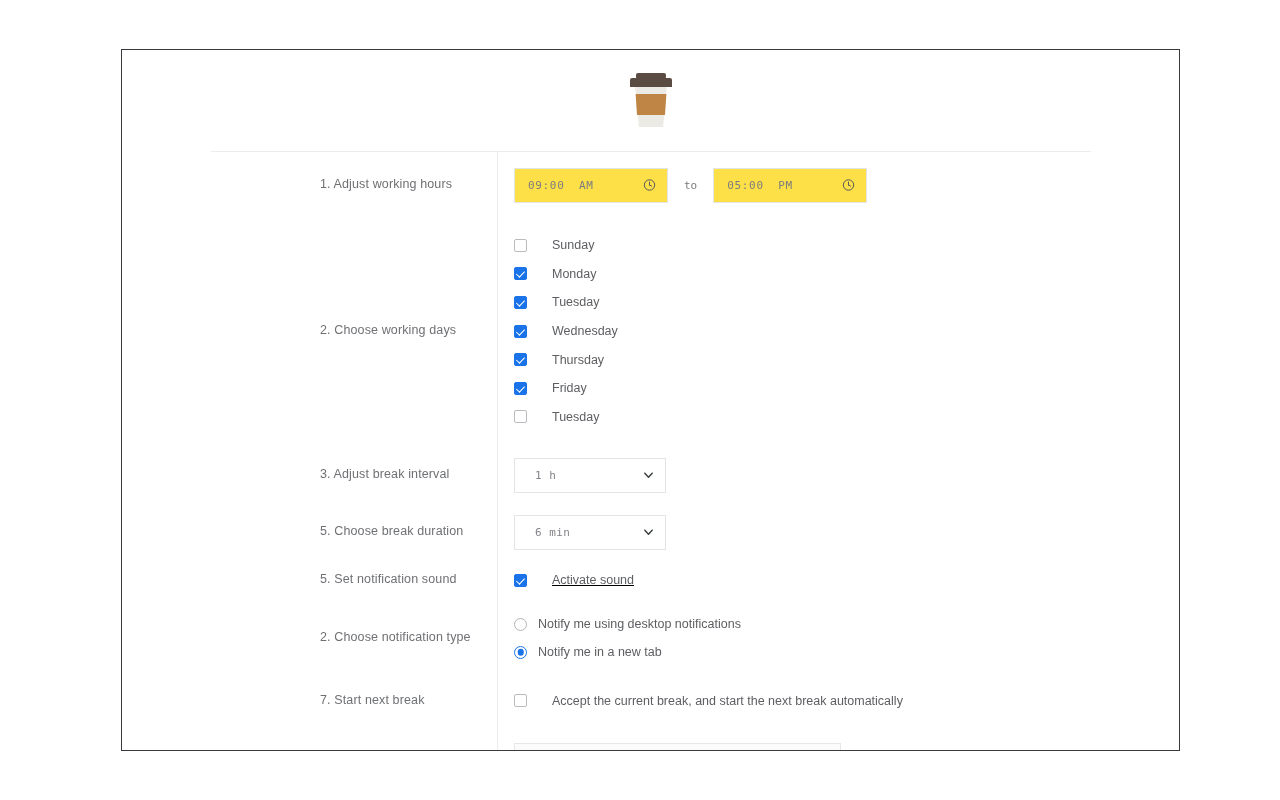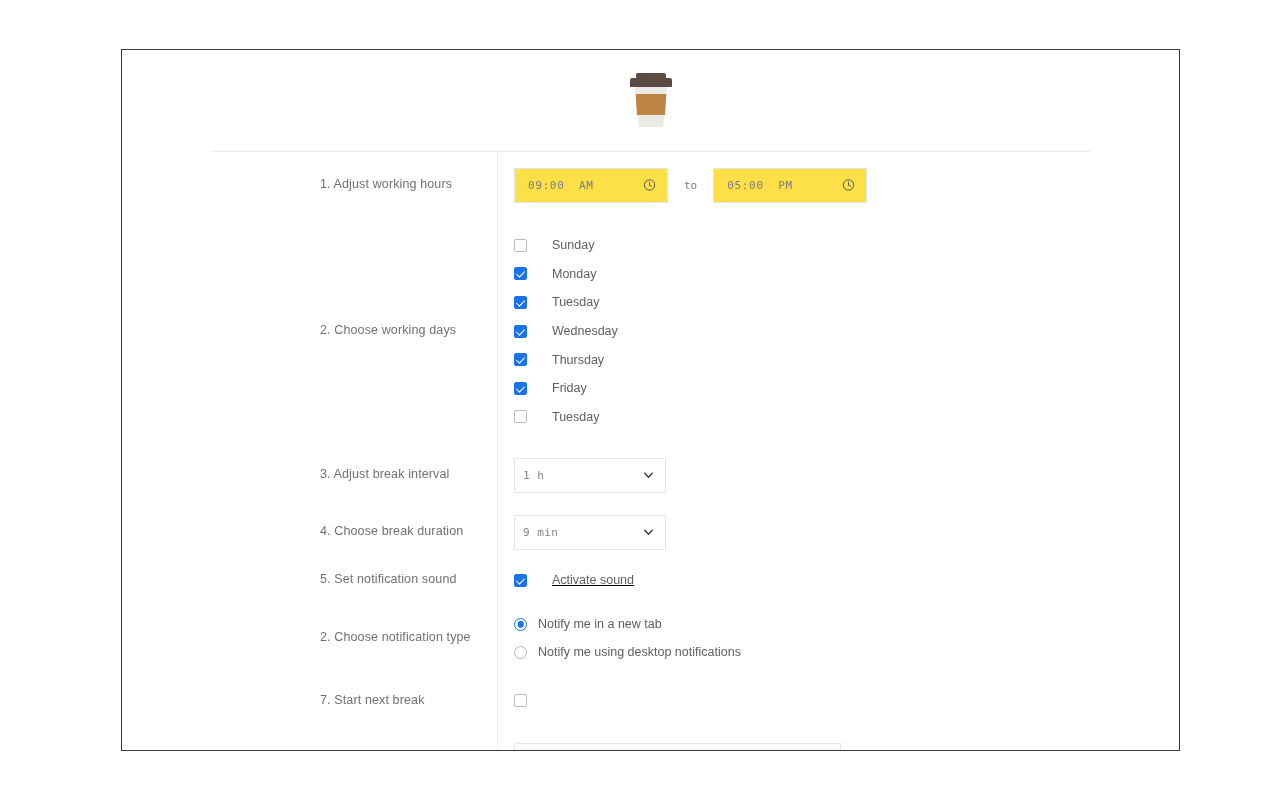--- a/index.html
+++ b/index.html
@@ -195,21 +195,21 @@
 
   
   .select-box {
     position: relative;
     width: 152px;
     height: 35px;
     border: 1px solid #e3e4e5;
     background: #ffffff;
     display: flex;
     align-items: center;
-    padding-left: 8px;
+    padding-left: 20px;
   }
   .select-value {
     font-family: "DejaVu Sans Mono", "Liberation Mono", monospace;
     font-size: 11px;
     color: #83848a;
     letter-spacing: 0.04em;
   }
   .caret {
     position: absolute;
     right: 11px;
@@ -369,24 +369,24 @@
           <div class="select-box">
             <span class="select-value">1 h</span>
             <svg class="caret" viewBox="0 0 12 12">
               <path d="M2 4 L6 8.4 L10 4" fill="none" stroke="#3c4043" stroke-width="1.6" stroke-linecap="round" stroke-linejoin="round"></path>
             </svg>
           </div>
         </div>
       </div>
 
       <div class="row row-duration">
-        <div class="row-label">4. Choose break duration</div>
+        <div class="row-label">5. Choose break duration</div>
         <div class="row-control">
           <div class="select-box">
-            <span class="select-value">9 min</span>
+            <span class="select-value">6 min</span>
             <svg class="caret" viewBox="0 0 12 12">
               <path d="M2 4 L6 8.4 L10 4" fill="none" stroke="#3c4043" stroke-width="1.6" stroke-linecap="round" stroke-linejoin="round"></path>
             </svg>
           </div>
         </div>
       </div>
 
       <div class="row row-sound">
         <div class="row-label">5. Set notification sound</div>
         <div class="row-control">
@@ -395,36 +395,37 @@
             <span class="check-label">Activate sound</span>
           </label>
         </div>
       </div>
 
       <div class="row row-type">
         <div class="row-label">2. Choose notification type</div>
         <div class="row-control">
           <div class="radio-list">
             <label class="radio-item">
+              <span class="rbox off"></span>
+              <span class="radio-label">Notify me using desktop notifications</span>
+            </label>
+            <label class="radio-item">
               <span class="rbox on"></span>
               <span class="radio-label">Notify me in a new tab</span>
             </label>
-            <label class="radio-item">
-              <span class="rbox off"></span>
-              <span class="radio-label">Notify me using desktop notifications</span>
-            </label>
           </div>
         </div>
       </div>
 
       <div class="row row-next">
         <div class="row-label">7. Start next break</div>
         <div class="row-control">
           <label class="check-item">
             <span class="cbox off"></span>
+            <span class="check-label">Accept the current break, and start the next break automatically</span>
           </label>
         </div>
       </div>
 
       <div class="row row-reset">
         <div class="row-label">8. Reset to factory settings</div>
         <div class="row-control">
           <div class="reset-btn">RESET</div>
         </div>
       </div>

